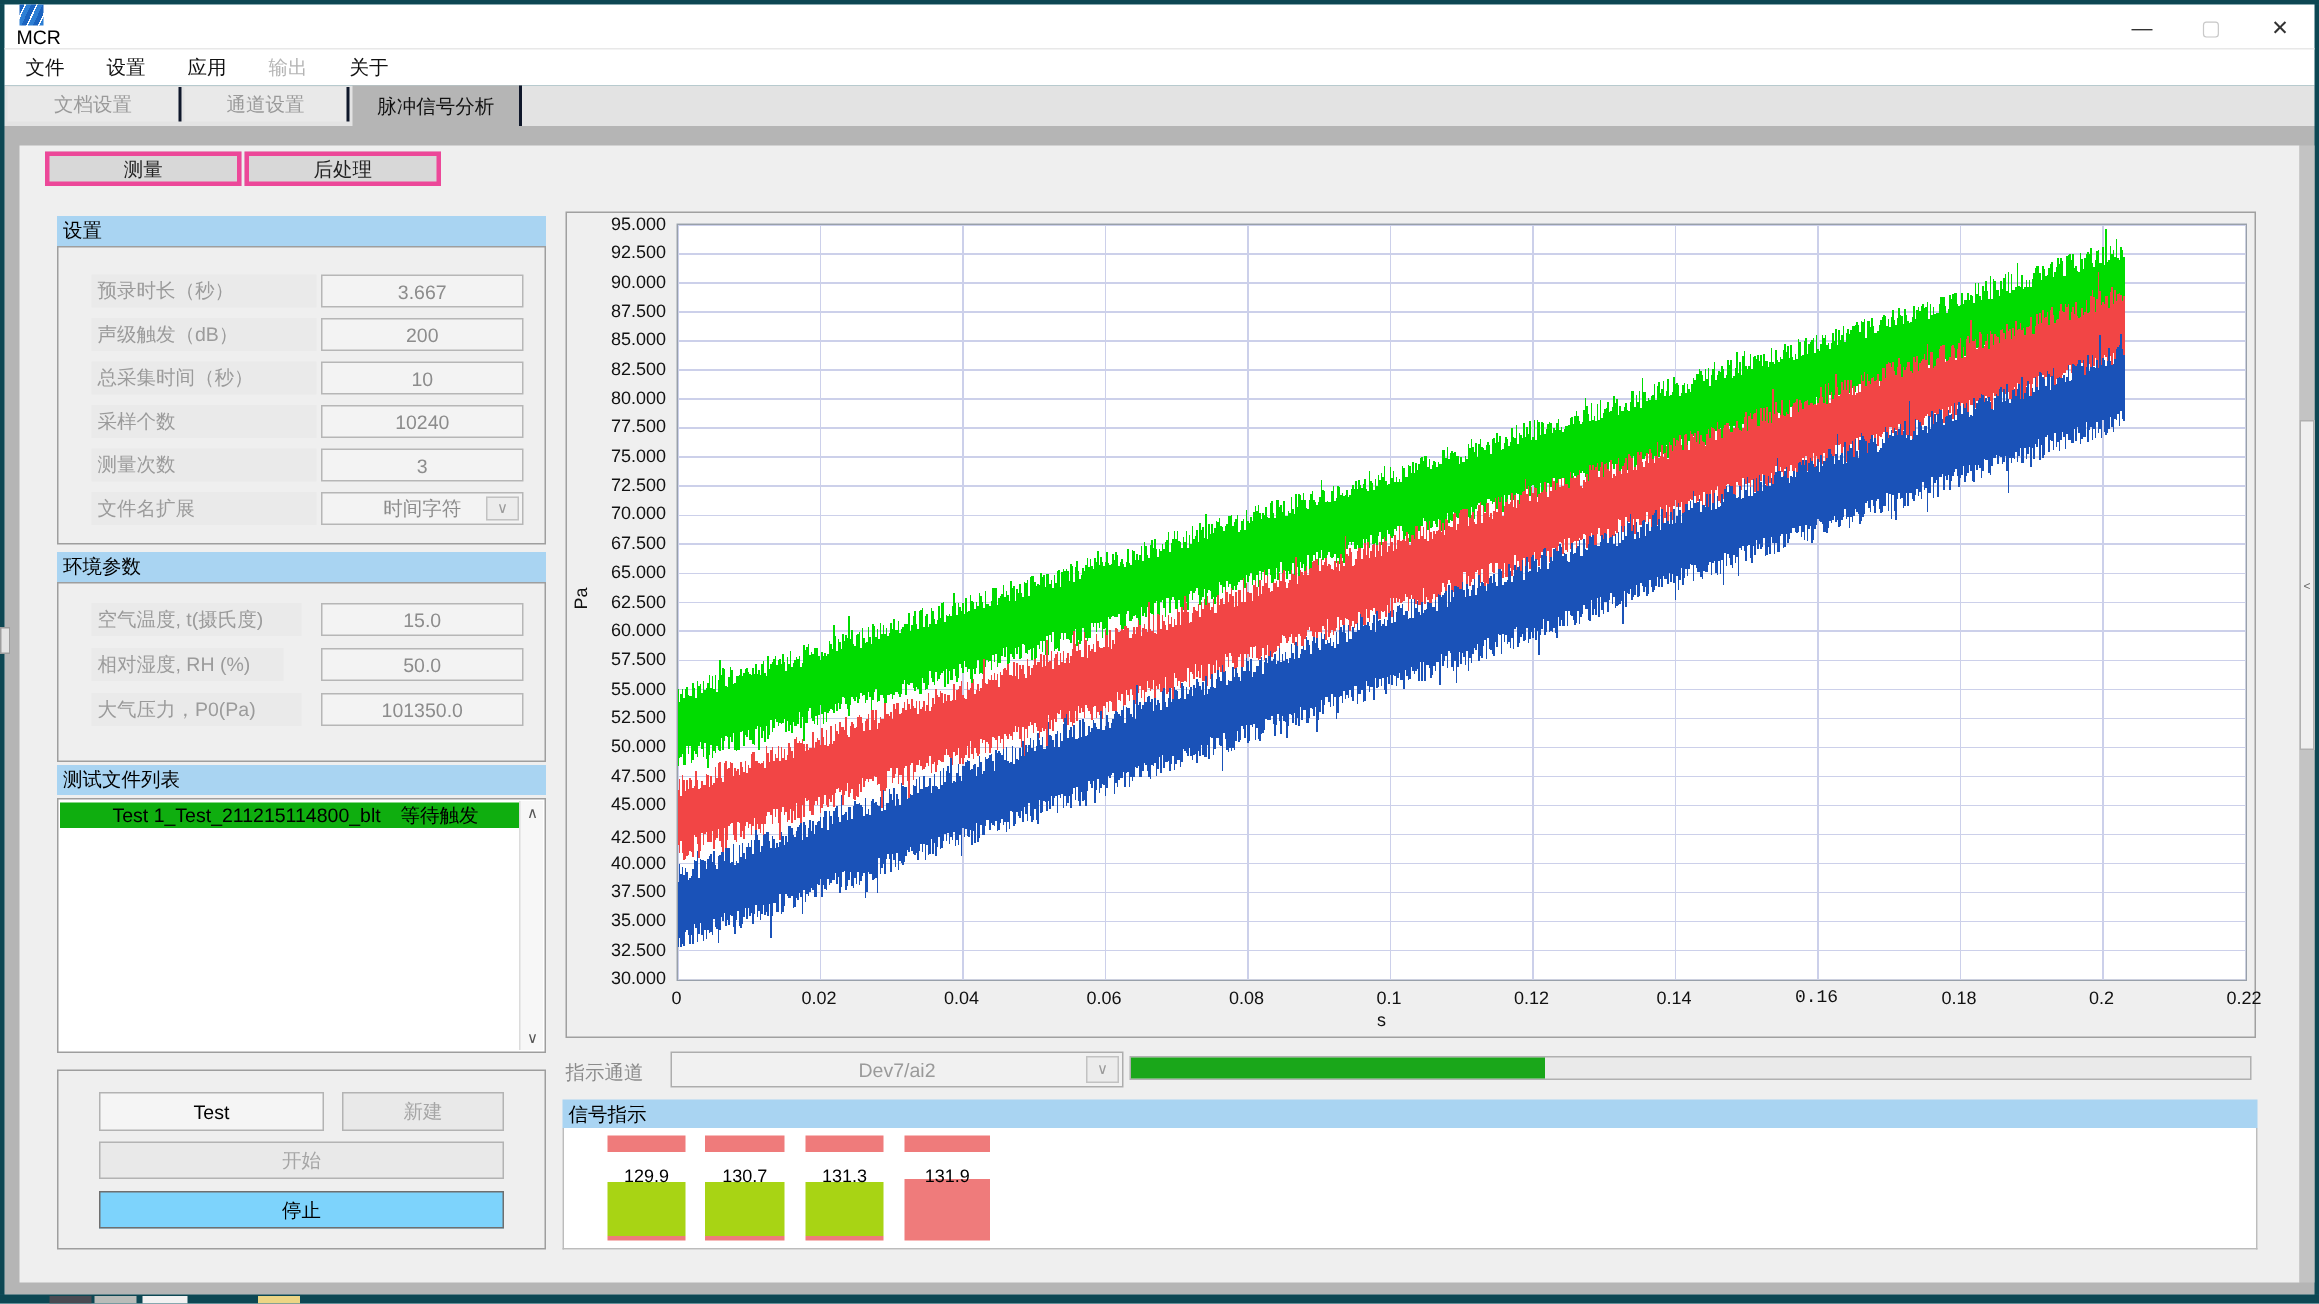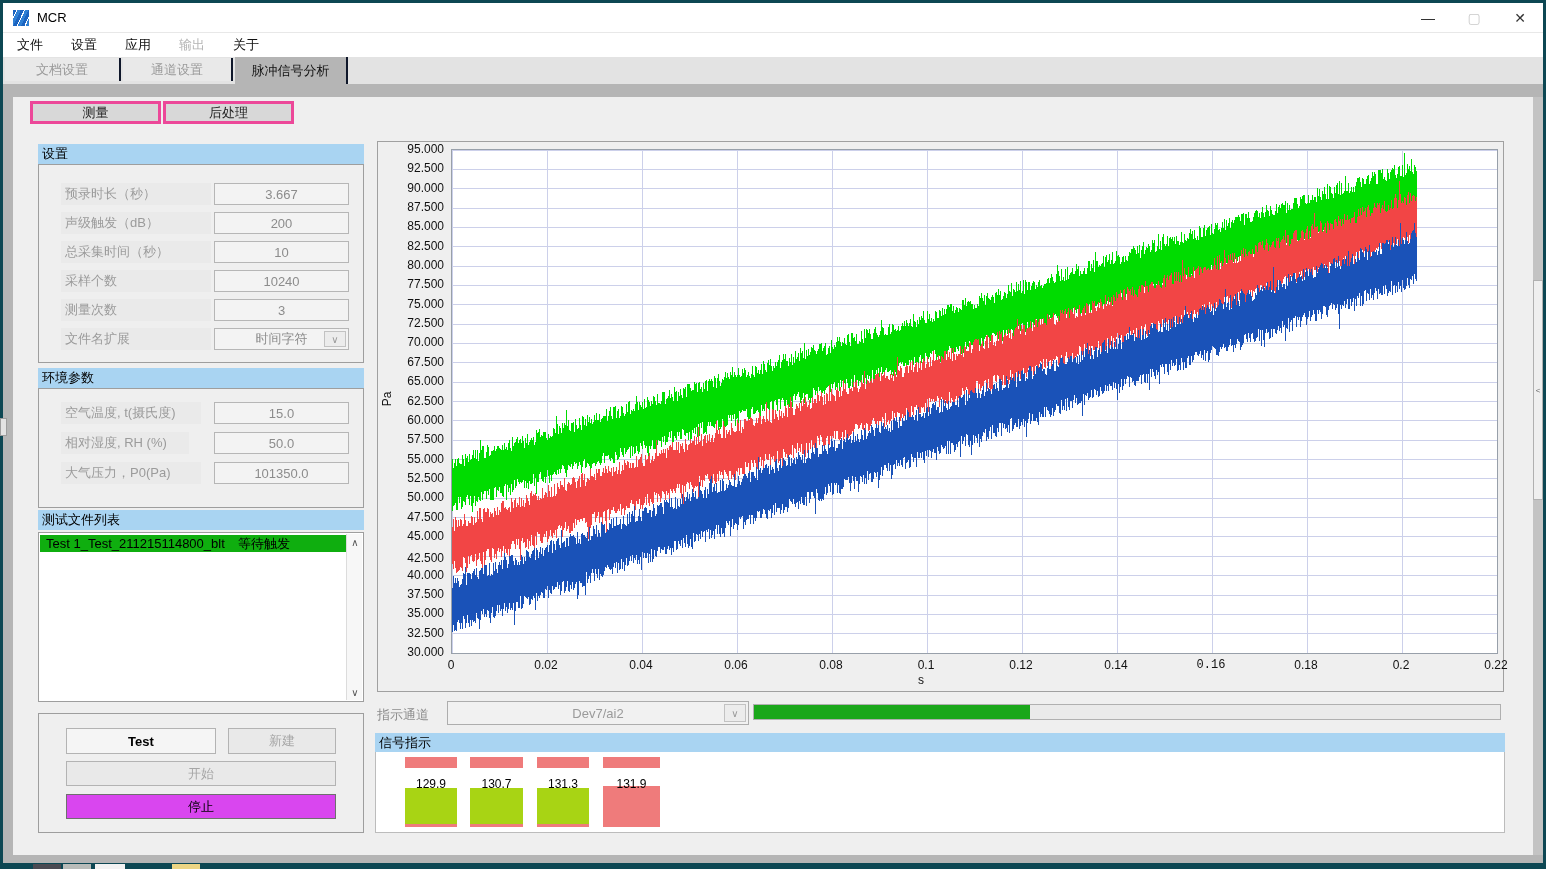--- a/index.html
+++ b/index.html
@@ -2,21 +2,21 @@
 <html><head>
 <meta charset="utf-8">
 <style>
   * { margin:0; padding:0; box-sizing:border-box; }
   html,body { width:1546px; height:869px; overflow:hidden; }
   body { font-family:"Liberation Sans", sans-serif; background:#156170; }
   #app { position:relative; width:1546px; height:869px; }
 
   
   .edge { position:absolute; background:#0d4753; }
-  .titlebar { position:absolute; left:3px; top:3px; width:1540px; height:29px; background:#ffffff; display:flex; align-items:center; }
+  .titlebar { position:absolute; left:3px; top:3px; width:1540px; height:29px; background:#ffffff; display:flex; align-items:flex-start;flex-direction:column; }
   .app-icon { width:16px; height:16px; margin-left:10px; background:repeating-linear-gradient(115deg,#1a63c0 0 3px,#ffffff 3px 4px,#2e7fd4 4px 7px); }
   .title-text { font-size:13px; color:#000; margin-left:8px; }
   .win-btns { position:absolute; right:0; top:0; height:29px; display:flex; }
   .win-btn { width:46px; height:29px; display:flex; align-items:center; justify-content:center; font-size:14px; color:#333; }
   .win-btn.dim { color:#c9c9c9; }
 
   .menubar { position:absolute; left:3px; top:32px; width:1540px; height:25px; background:#ffffff; border-top:1px solid #e8e8e8; display:flex; align-items:center; }
   .menu-item { font-size:13px; color:#111; padding:0 14px; }
   .menu-item.disabled { color:#b4b4b4; }
 
@@ -29,28 +29,28 @@
 
   
   .toolbtn { position:absolute; height:23px; background:#d8d8d8; border:3px solid #ec4899; font-size:13px; color:#222; display:flex; align-items:center; justify-content:center; }
   .hdr-blue { position:absolute; height:20px; font-size:13px; color:#000; padding-left:4px; display:flex; align-items:center; }
   .gbox { position:absolute; border:1px solid #9e9e9e; background:#efefef; }
   .flabel { position:absolute; left:22px; width:150px; height:22px; background:#eaeaea; color:#9b9b9b; font-size:13px; display:flex; align-items:center; padding-left:4px; white-space:nowrap; }
   .finput { position:absolute; left:175px; width:135px; height:22px; background:#f3f3f3; border:1px solid #b6b6b6; color:#8c8c8c; font-size:13px; display:flex; align-items:center; justify-content:center; }
   .chev-box { position:absolute; right:2px; top:2px; width:22px; height:16px; background:#ececec; border:1px solid #c2c2c2; color:#9a9a9a; font-size:10px; display:flex; align-items:center; justify-content:center; }
 
   .listbox { position:absolute; left:38px; top:532px; width:326px; height:170px; background:#ffffff; border:1px solid #9e9e9e; }
-  .listrow { position:absolute; left:1px; top:2px; width:308px; height:17px; font-size:13px; color:#000; display:flex; align-items:center; padding-left:6px; white-space:nowrap; overflow:hidden; }
+  .listrow { position:absolute; left:1px; top:2px; width:308px; height:17px; font-size:13px; color:#000; display:flex; align-items:center; padding-left:6px; white-space:nowrap; overflow:hidden;justify-content:center; }
   .vscroll { position:absolute; right:1px; top:1px; width:16px; height:166px; background:#f7f7f7; border-left:1px solid #dcdcdc; }
   .varrow { position:absolute; left:0; width:16px; height:16px; color:#555; font-size:10px; display:flex; align-items:center; justify-content:center; }
 
   .ctrlbox { position:absolute; left:38px; top:713px; width:326px; height:120px; border:1px solid #9e9e9e; background:#efefef; }
   .btn { position:absolute; background:#e9e9e9; border:1px solid #b3b3b3; font-size:13px; display:flex; align-items:center; justify-content:center; color:#a6a6a6; }
   .btn.lit { background:#f5f5f5; color:#000; }
-  .btn.strong { background:#d946ef; color:#000; border:1px solid #6f6f6f; }
+  .btn.strong { background:#7dd3fc; color:#000; border:1px solid #6f6f6f; }
 
   
   #chart-frame { position:absolute; left:377px; top:141px; width:1127px; height:551px; border:1px solid #a0a0a0; background:#efefef; }
   #plot-area { position:absolute; left:73px; top:7px; width:1047px; height:505px; background:#ffffff; border:1px solid #98a0aa; }
   #plot-svg { display:block; }
   .ytick { position:absolute; left:0; width:66px; text-align:right; font-size:12px; color:#111; }
   .xtick { position:absolute; top:516px; width:50px; text-align:center; font-size:12px; color:#111; }
   .ylab { position:absolute; left:2px; top:250px; font-size:12px; color:#111; transform:rotate(-90deg); }
   .xlab { position:absolute; left:540px; top:531px; font-size:12px; color:#111; }
 
@@ -154,21 +154,21 @@
       <span style="width:192px;display:inline-block;">Test 1_Test_211215114800_blt</span>
       <span>等待触发</span>
     </div>
     <div class="vscroll">
       <div class="varrow" style="top:0;">∧</div>
       <div class="varrow" style="bottom:0;top:auto;">∨</div>
     </div>
   </div>
 
   <div class="ctrlbox">
-    <div class="btn lit" style="left:27px;top:14px;width:150px;height:26px;font-weight:bold;">Test</div>
+    <div class="btn lit" style="left:27px;top:14px;width:150px;height:26px;">Test</div>
     <div class="btn" style="left:189px;top:14px;width:108px;height:26px;">新建</div>
     <div class="btn" style="left:27px;top:47px;width:270px;height:25px;">开始</div>
     <div class="btn strong" style="left:27px;top:80px;width:270px;height:25px;">停止</div>
   </div>
 
   <div id="chart-frame">
     <div id="plot-area">
       <svg id="plot-svg" width="1045" height="503" shape-rendering="crispEdges">
           <g stroke="#ccd0ea" stroke-width="1">
             <line x1="0" y1="0.0" x2="1045" y2="0.0"></line>

